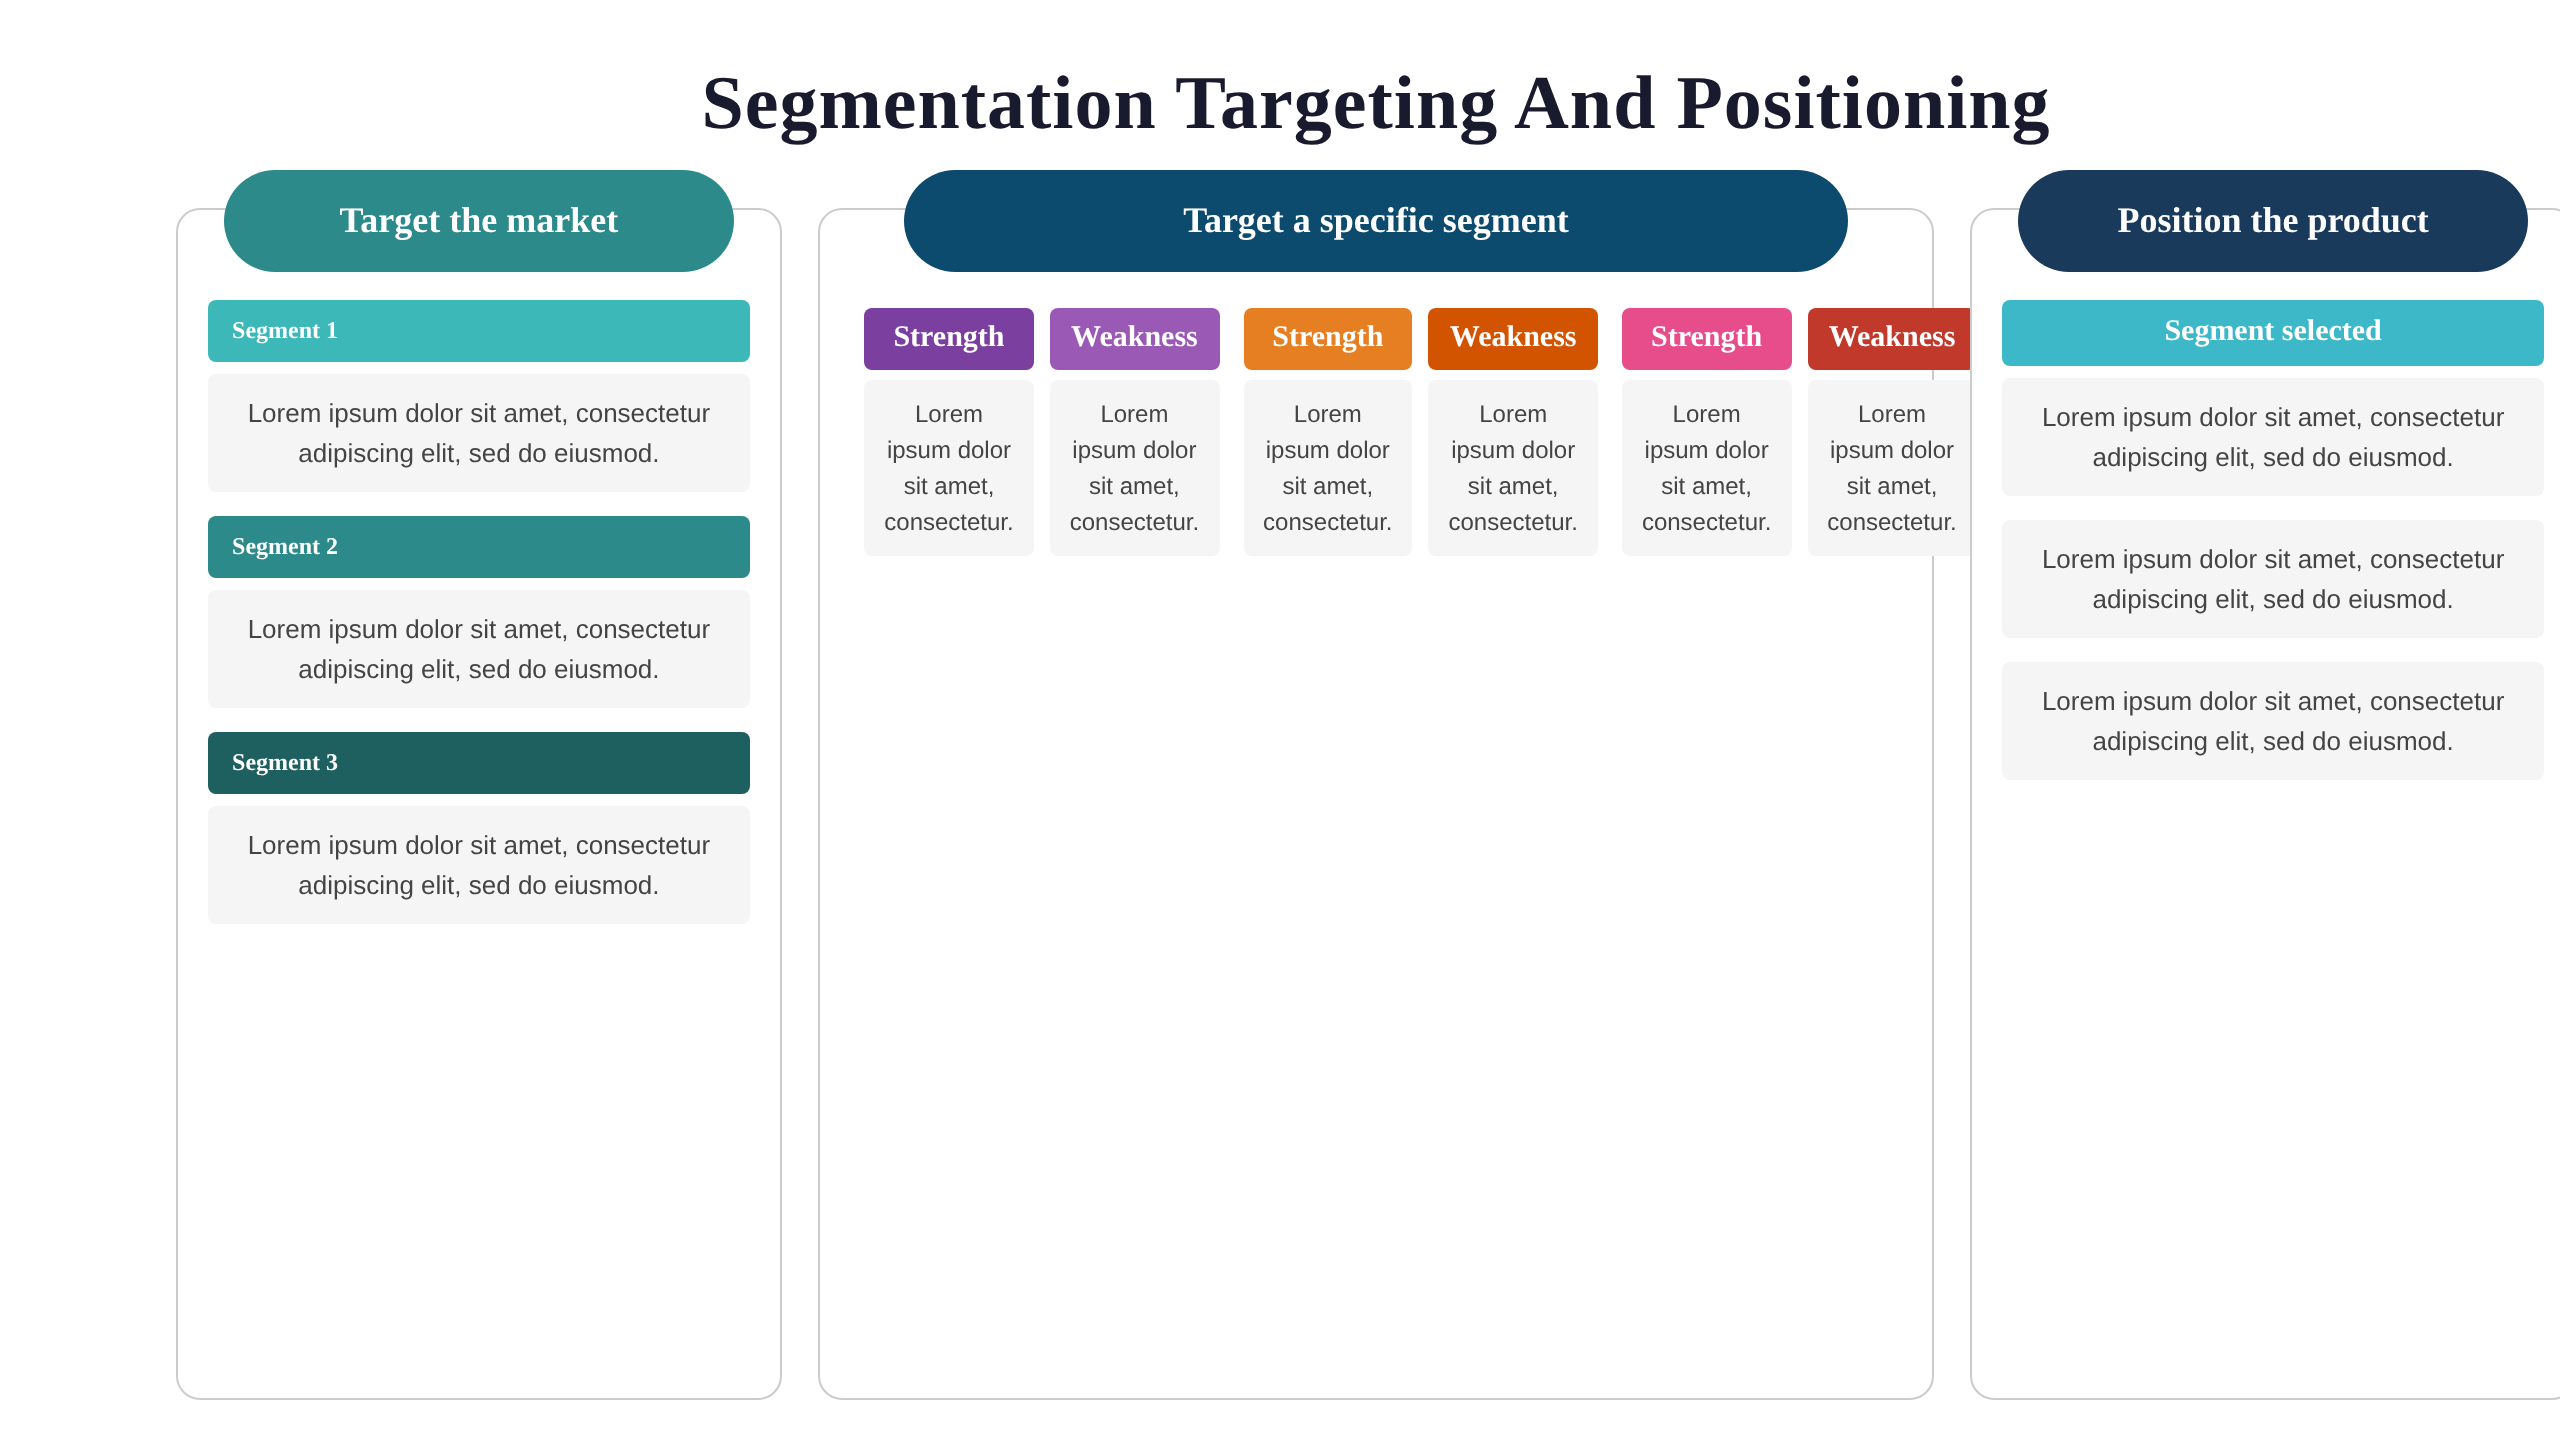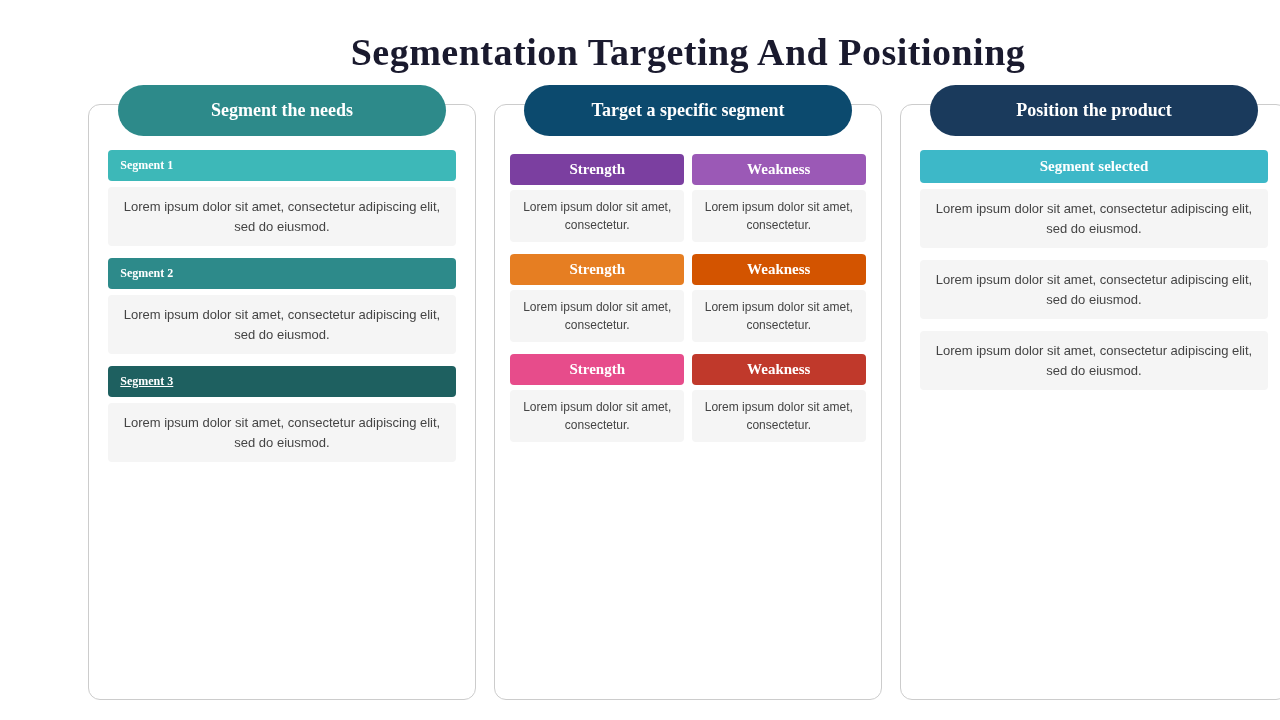--- a/index.html
+++ b/index.html
@@ -68,38 +68,38 @@
     .segment-label {
       border-radius: 4px;
       padding: 8px 12px;
       font-size: 12px;
       font-weight: 600;
       color: #fff;
       margin-bottom: 6px;
     }
     .seg1-label { background: #3db8b8; }
     .seg2-label { background: #2d8a8a; }
-    .seg3-label { background: #1e6060; text-decoration: underline; }
+    .seg3-label { background: #1e6060; }
 
     .segment-text {
       background: #f5f5f5;
       border-radius: 4px;
       padding: 10px 14px;
       font-size: 13px;
       color: #444;
       text-align: center;
       line-height: 1.5;
       font-family: Arial, sans-serif;
     }
 
     
     .sw-grid {
       width: 92%;
       display: flex;
-      flex-direction: column;
+      flex-direction: row;
       gap: 12px;
       margin-top: 4px;
     }
     .sw-row {
       display: flex;
       gap: 8px;
     }
     .sw-cell {
       flex: 1;
       display: flex;
@@ -167,21 +167,21 @@
   </style>
 </head>
 <body>
 
 <div class="page">
   <h1 class="main-title">Segmentation Targeting And Positioning</h1>
 
   <div class="columns">
 
     <div class="column">
-      <div class="column-header col1-header">Segment the needs</div>
+      <div class="column-header col1-header">Target the market</div>
 
       <div class="segment-block">
         <div class="segment-label seg1-label">Segment 1</div>
         <div class="segment-text">Lorem ipsum dolor sit amet, consectetur adipiscing elit, sed do eiusmod.</div>
       </div>
 
       <div class="segment-block">
         <div class="segment-label seg2-label">Segment 2</div>
         <div class="segment-text">Lorem ipsum dolor sit amet, consectetur adipiscing elit, sed do eiusmod.</div>
       </div>

